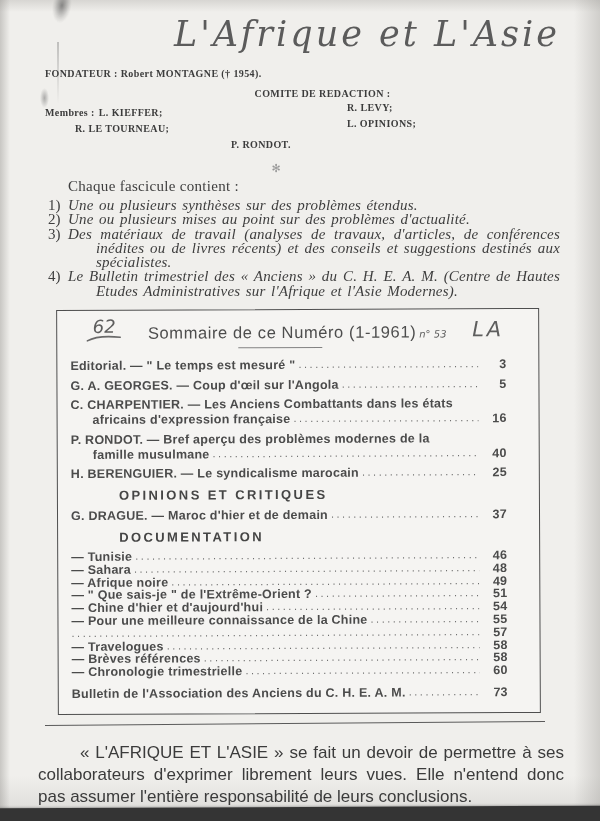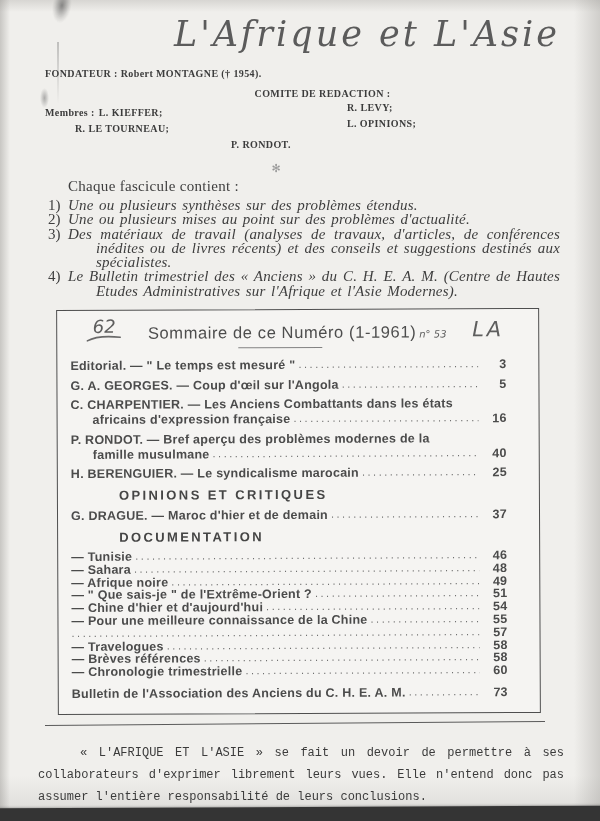--- a/index.html
+++ b/index.html
@@ -69,22 +69,22 @@
   .dots { flex:1; overflow:hidden; white-space:nowrap; font-weight:normal; color:#707070;
           letter-spacing:2.5px; font-size:11px; position:relative; top:-1px; }
   .tpage { flex:none; width:28px; text-align:right; }
   .theading { margin:7px 0 6px 48px; font-size:13px; letter-spacing:2.4px; color:#454545;
               line-height:15px; }
   .t2line1 { margin-bottom:1px; }
   .t2row { display:flex; align-items:baseline; padding-left:22px; margin-bottom:5.5px; }
 
   .boxrule { width:500px; border-top:1.6px solid #5a5a5a; margin:8px 0 0 45px;
              transform:rotate(-0.45deg); }
-  .footer { margin:18px 36px 0 38px; font-family:Liberation Mono, monospace;
-            font-size:12px; line-height:22px; color:#3b3b3b; text-align:justify;
+  .footer { margin:18px 36px 0 38px; font-family:Liberation Sans, sans-serif;
+            font-size:17px; line-height:22px; color:#3b3b3b; text-align:justify;
             text-indent:42px; }
   .band { position:absolute; left:-4px; right:-4px; bottom:-3px; height:17px;
           background:#343434; transform:rotate(-0.25deg);
           box-shadow:0 -1px 2px rgba(60,60,60,0.3); }
 </style>
 </head>
 <body>
 
 <div class="page">
   <div class="smudge s1"></div>

